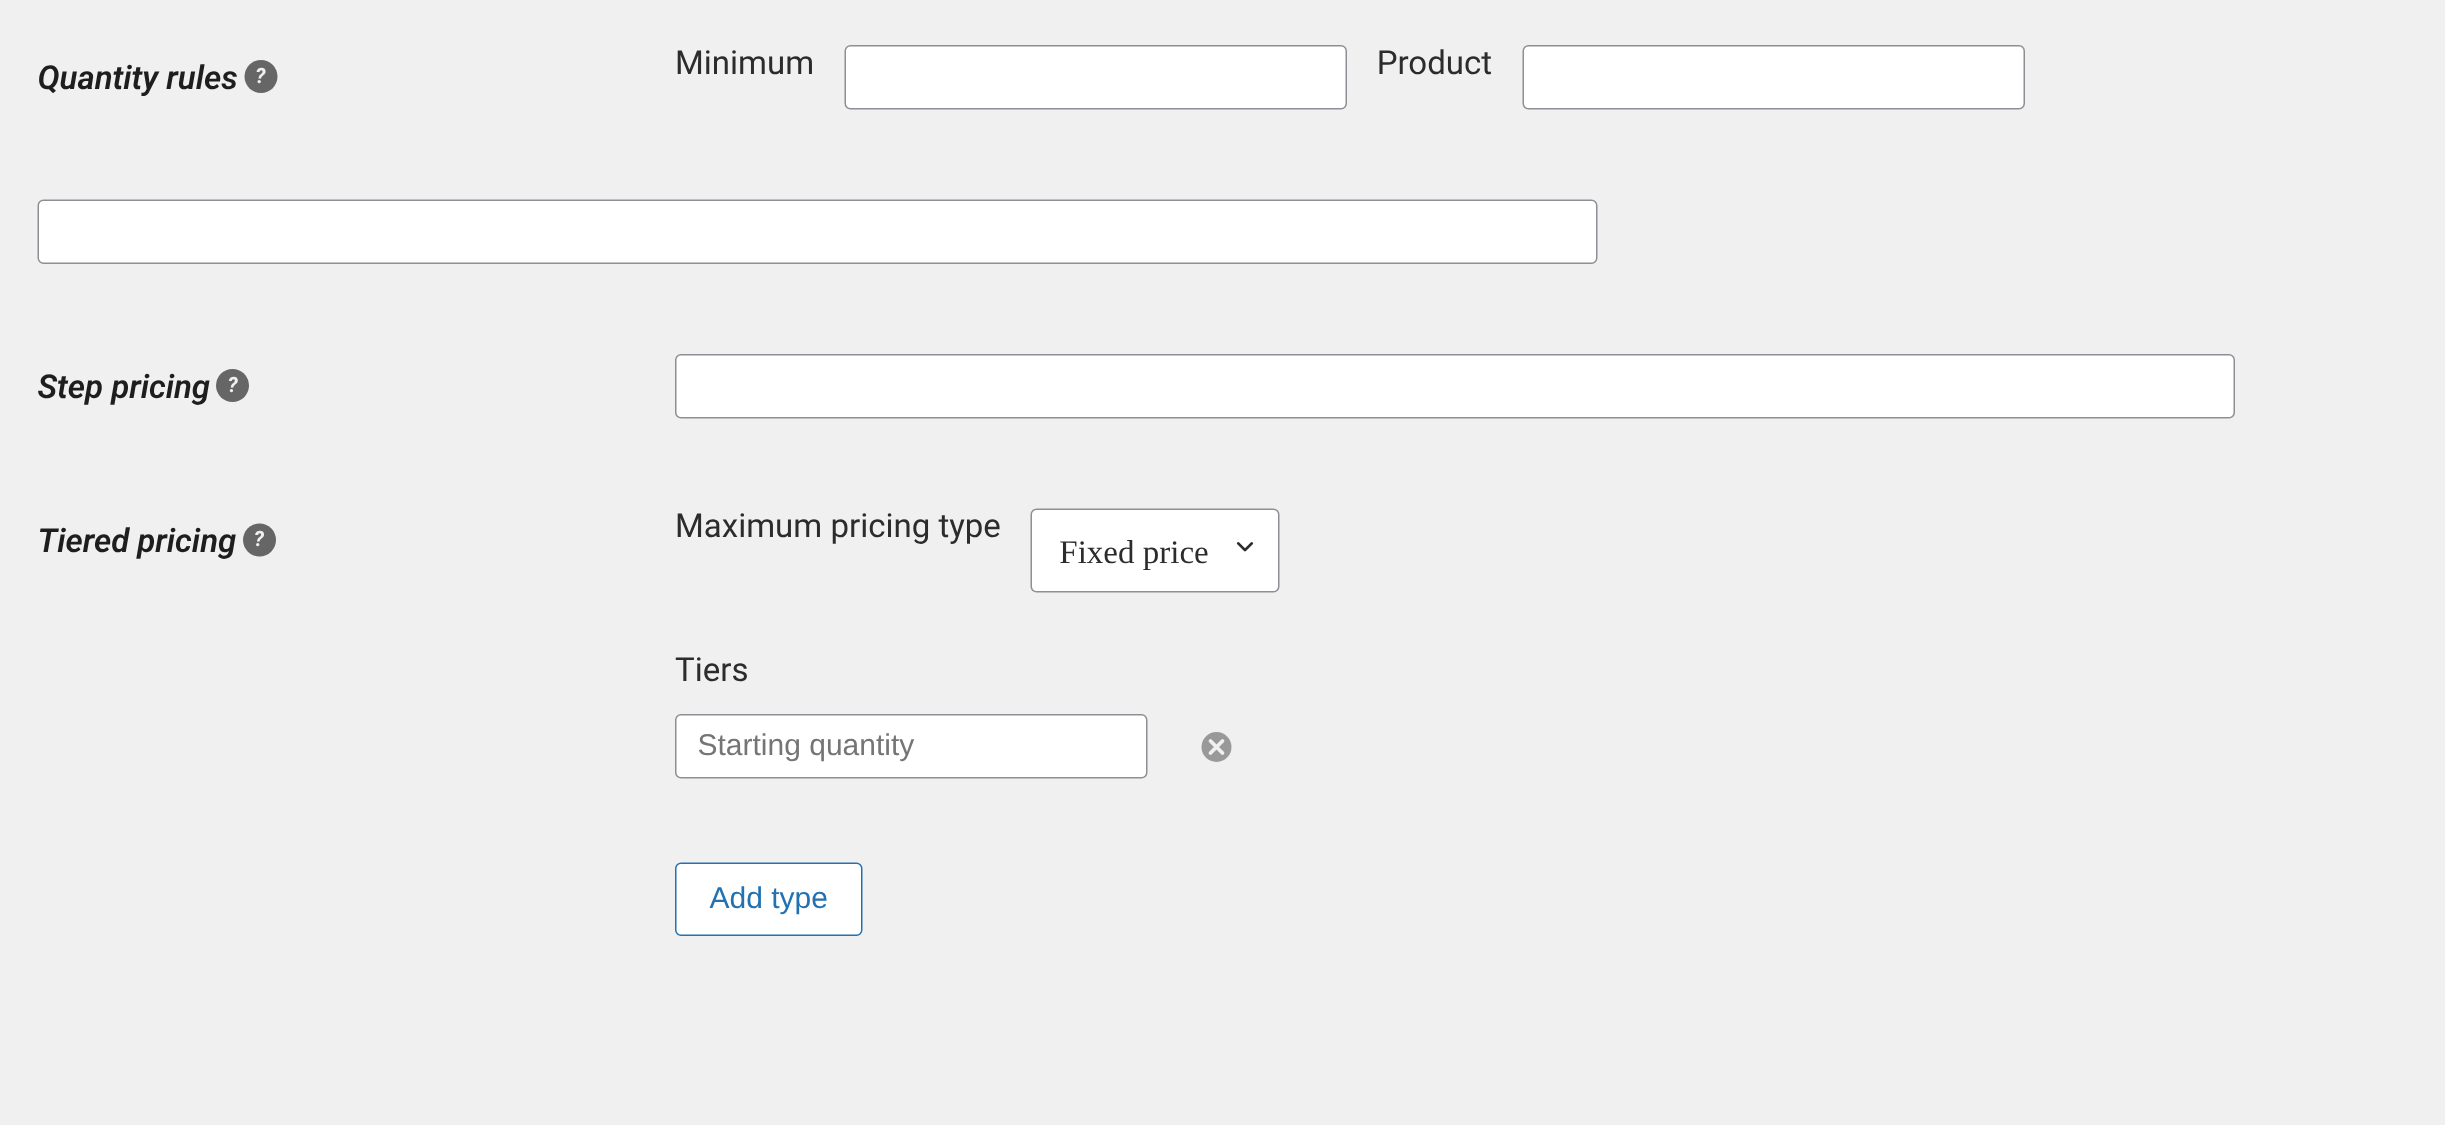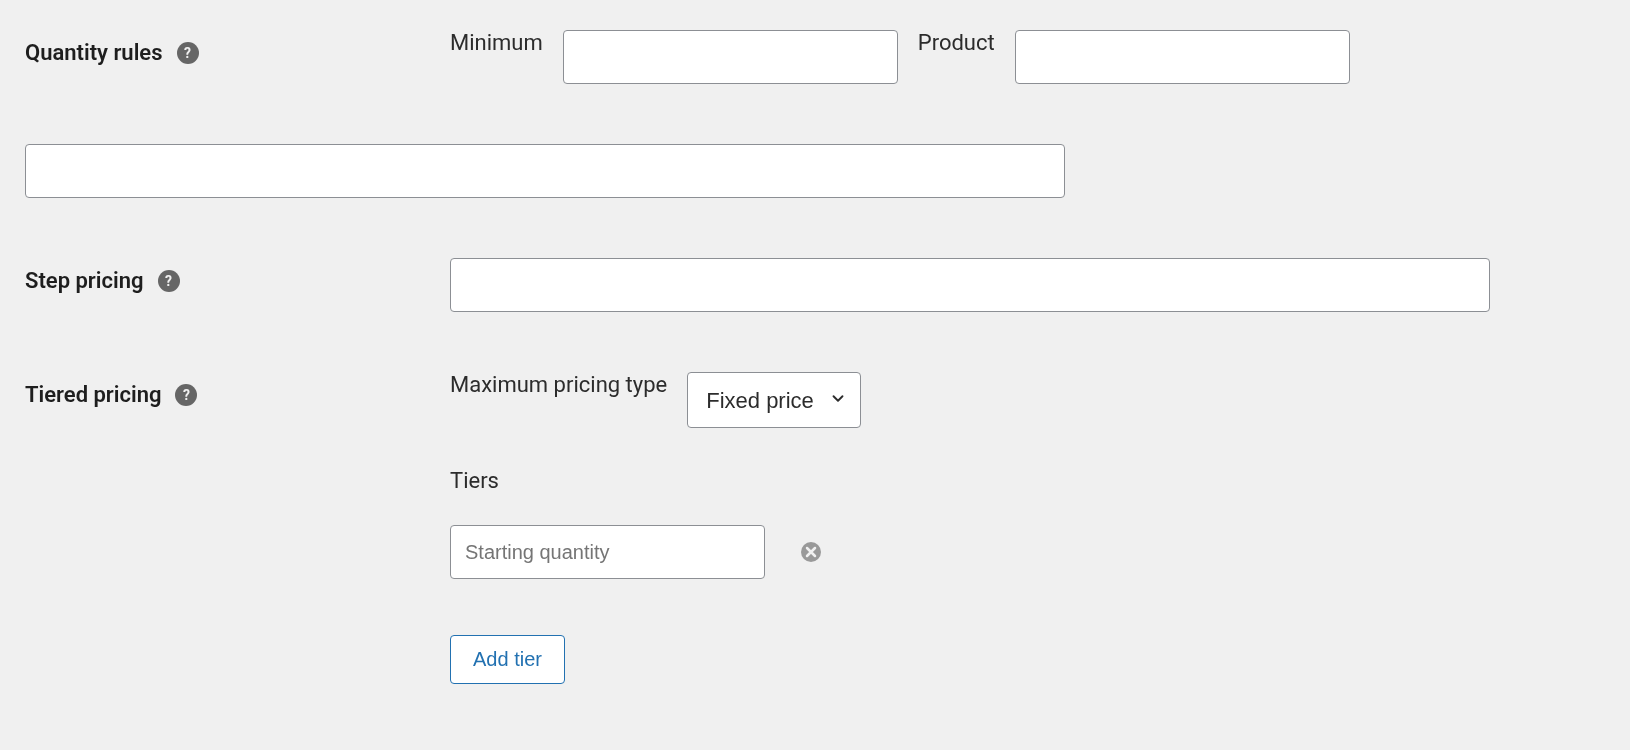--- a/index.html
+++ b/index.html
@@ -18,23 +18,23 @@
       display: flex;
       align-items: flex-start;
       margin-bottom: 60px;
     }
     .form-label {
       width: 425px;
       flex-shrink: 0;
       font-weight: 600;
       color: #1e1e1e;
       display: flex;
-      align-items: center;
-      gap: 14px;
+      gap: 4px;
       padding-top: 10px;
+      font-style: italic;
     }
     .help-icon {
       display: inline-flex;
       align-items: center;
       justify-content: center;
       width: 22px;
       height: 22px;
       border-radius: 50%;
       background: #666;
       color: #f0f0f0;
@@ -58,21 +58,21 @@
       color: #2c2c2c;
       font-size: 22px;
     }
     input[type="text"] {
       background: #fff;
       border: 1px solid #8c8f94;
       border-radius: 4px;
       padding: 10px 14px;
       font-size: 20px;
       color: #2c2c2c;
-      height: 54px;
+      height: 43px;
     }
     .input-short {
       width: 335px;
     }
     .input-full {
       width: 1040px;
     }
     .input-mid {
       width: 315px;
     }
@@ -84,34 +84,35 @@
       -webkit-appearance: none;
       appearance: none;
       background: #fff;
       border: 1px solid #8c8f94;
       border-radius: 4px;
       padding: 12px 46px 12px 18px;
       font-size: 22px;
       color: #2c2c2c;
       height: 56px;
       cursor: pointer;
+      font-family: Liberation Serif, serif;
     }
     .select-chevron {
       position: absolute;
       right: 14px;
       top: 50%;
       transform: translateY(-50%);
       pointer-events: none;
       color: #2c2c2c;
     }
     .tiers-header {
       font-weight: 400;
       color: #2c2c2c;
       margin-top: 24px;
-      margin-bottom: 16px;
+      margin-bottom: 0;
     }
     .tier-row {
       display: flex;
       align-items: center;
       gap: 20px;
     }
     input::placeholder {
       color: #757575;
     }
     .remove-icon {
@@ -193,15 +194,15 @@
     <div class="tier-row">
       <input type="text" class="input-mid" placeholder="Starting quantity" style="">
       <span class="remove-icon">
         <svg width="24" height="24" viewBox="0 0 24 24">
             <circle cx="12" cy="12" r="10" fill="#999"></circle>
             <path d="M8 8 L16 16 M16 8 L8 16" stroke="#f0f0f0" stroke-width="2.5" stroke-linecap="round"></path>
           </svg>
       </span>
     </div>
 
-    <button class="add-button">Add tier</button>
+    <button class="add-button">Add type</button>
   </div>
 </div>
 
 </body></html>

